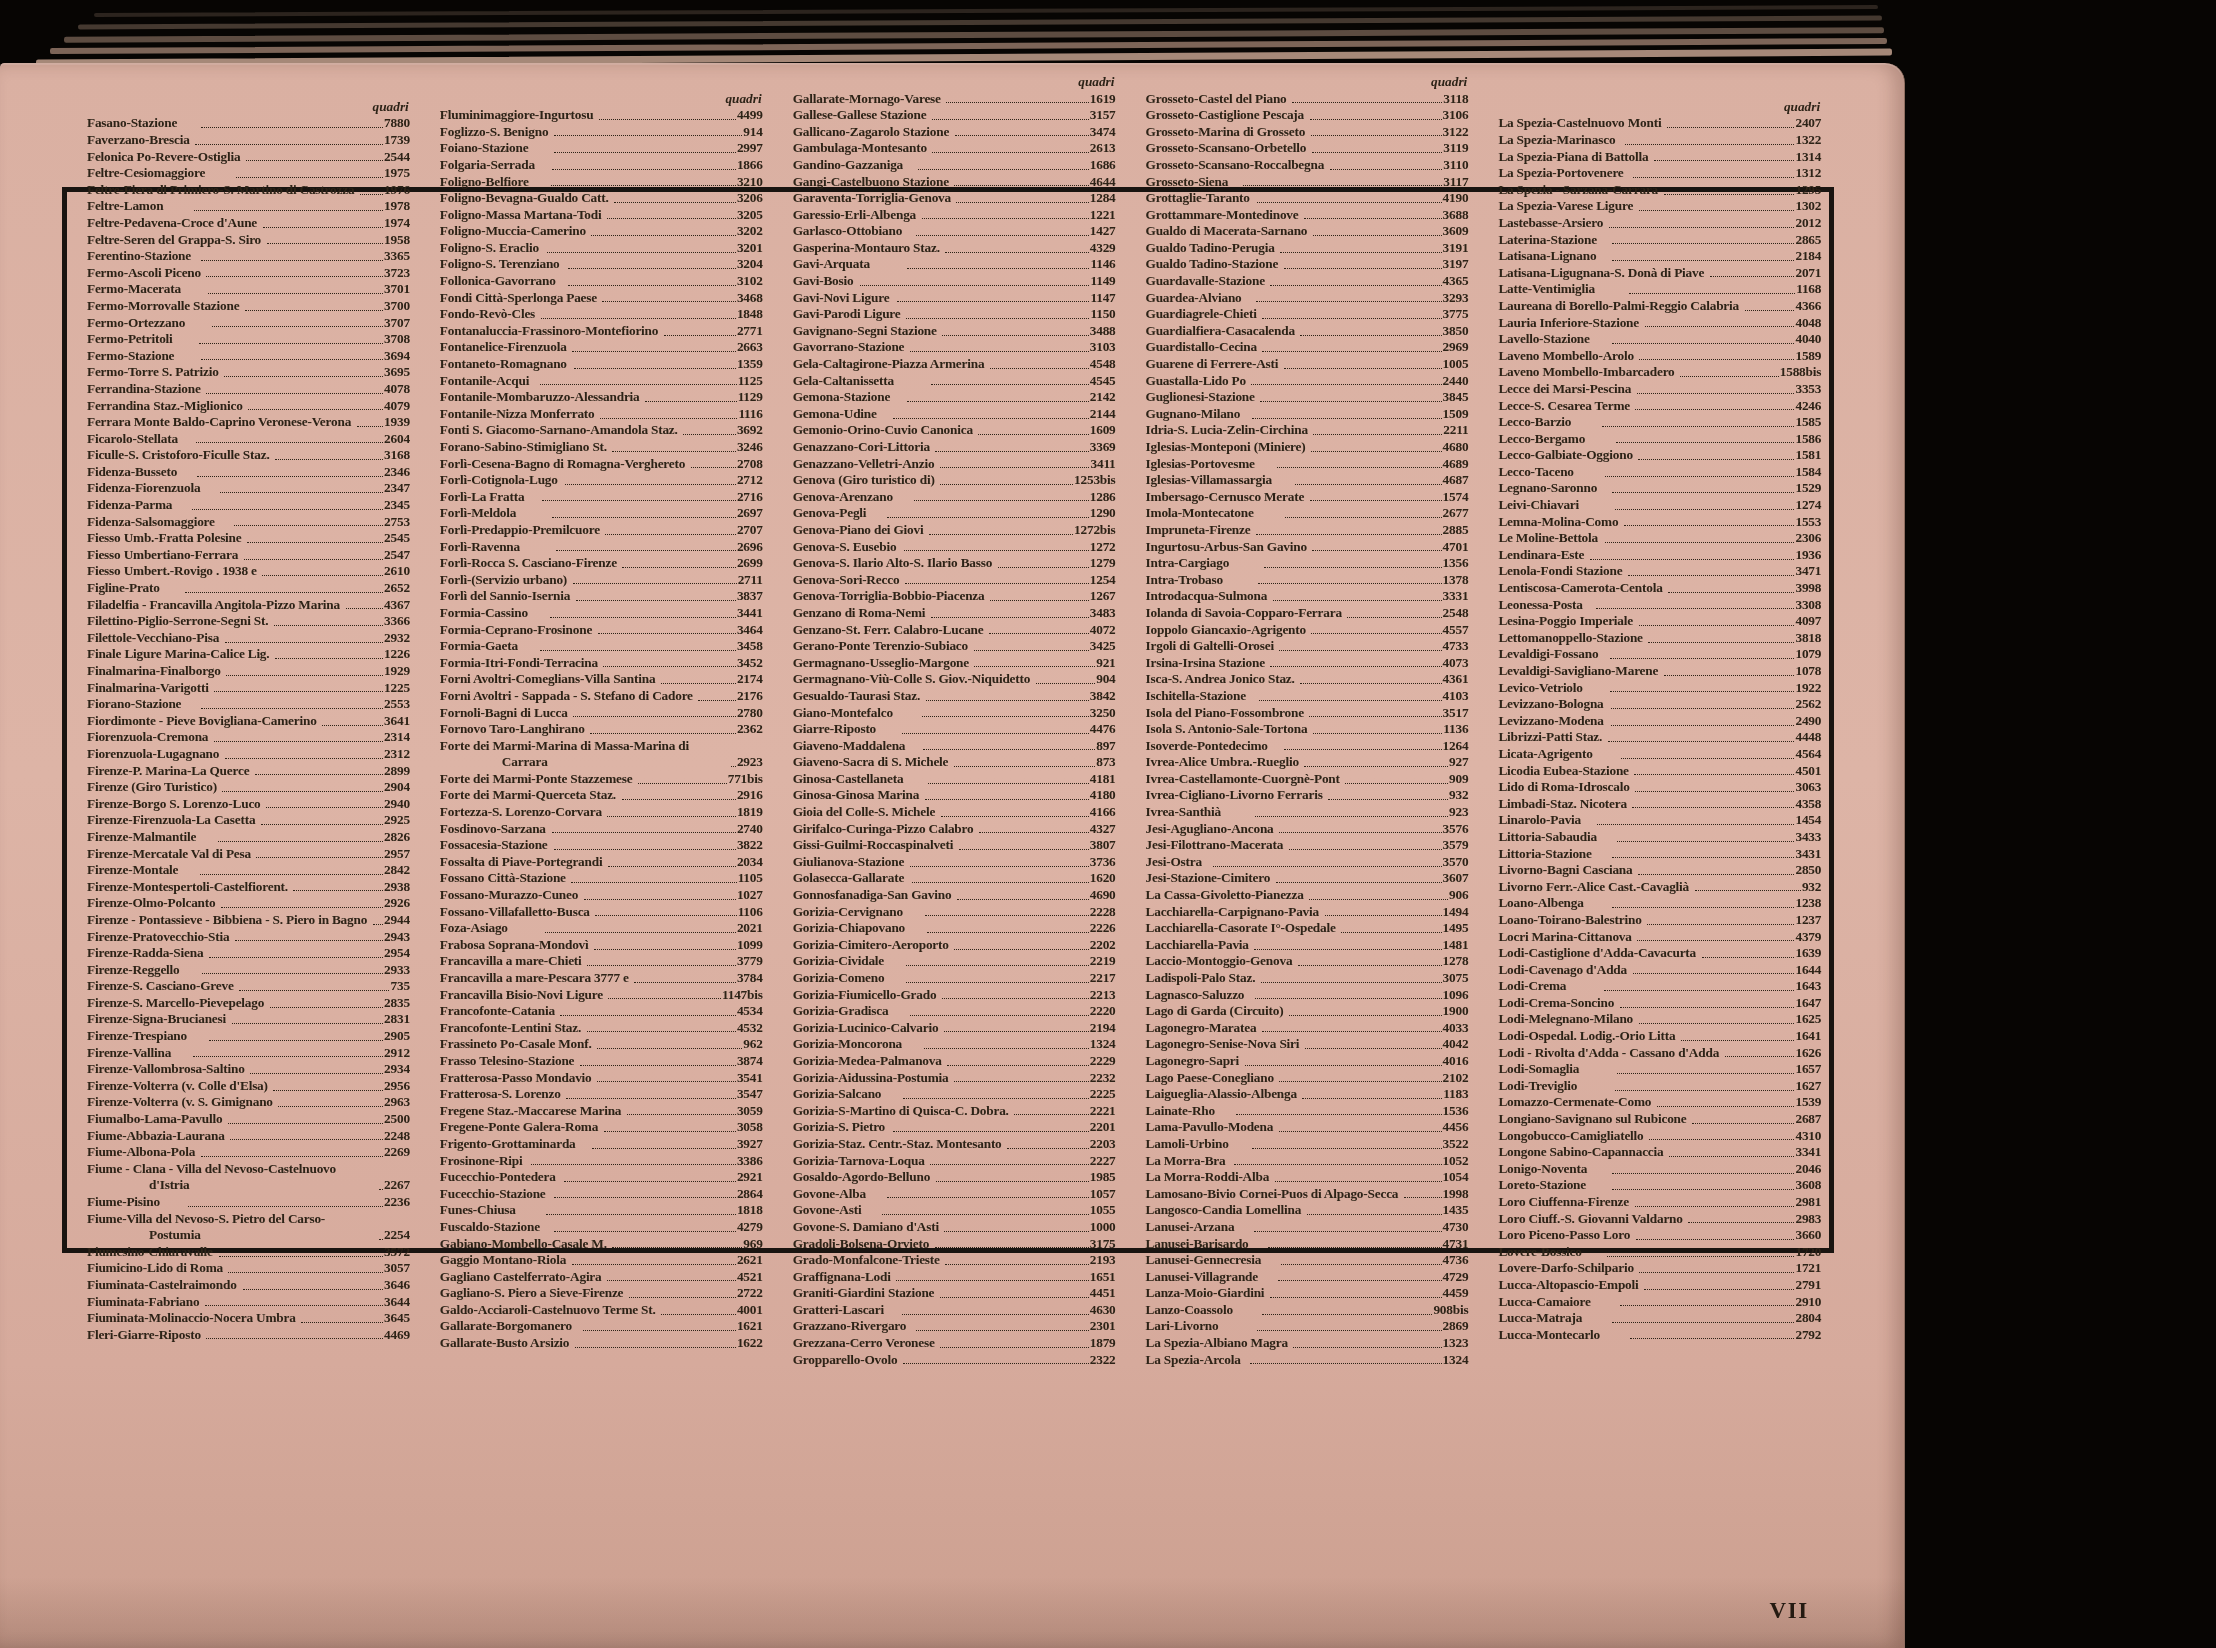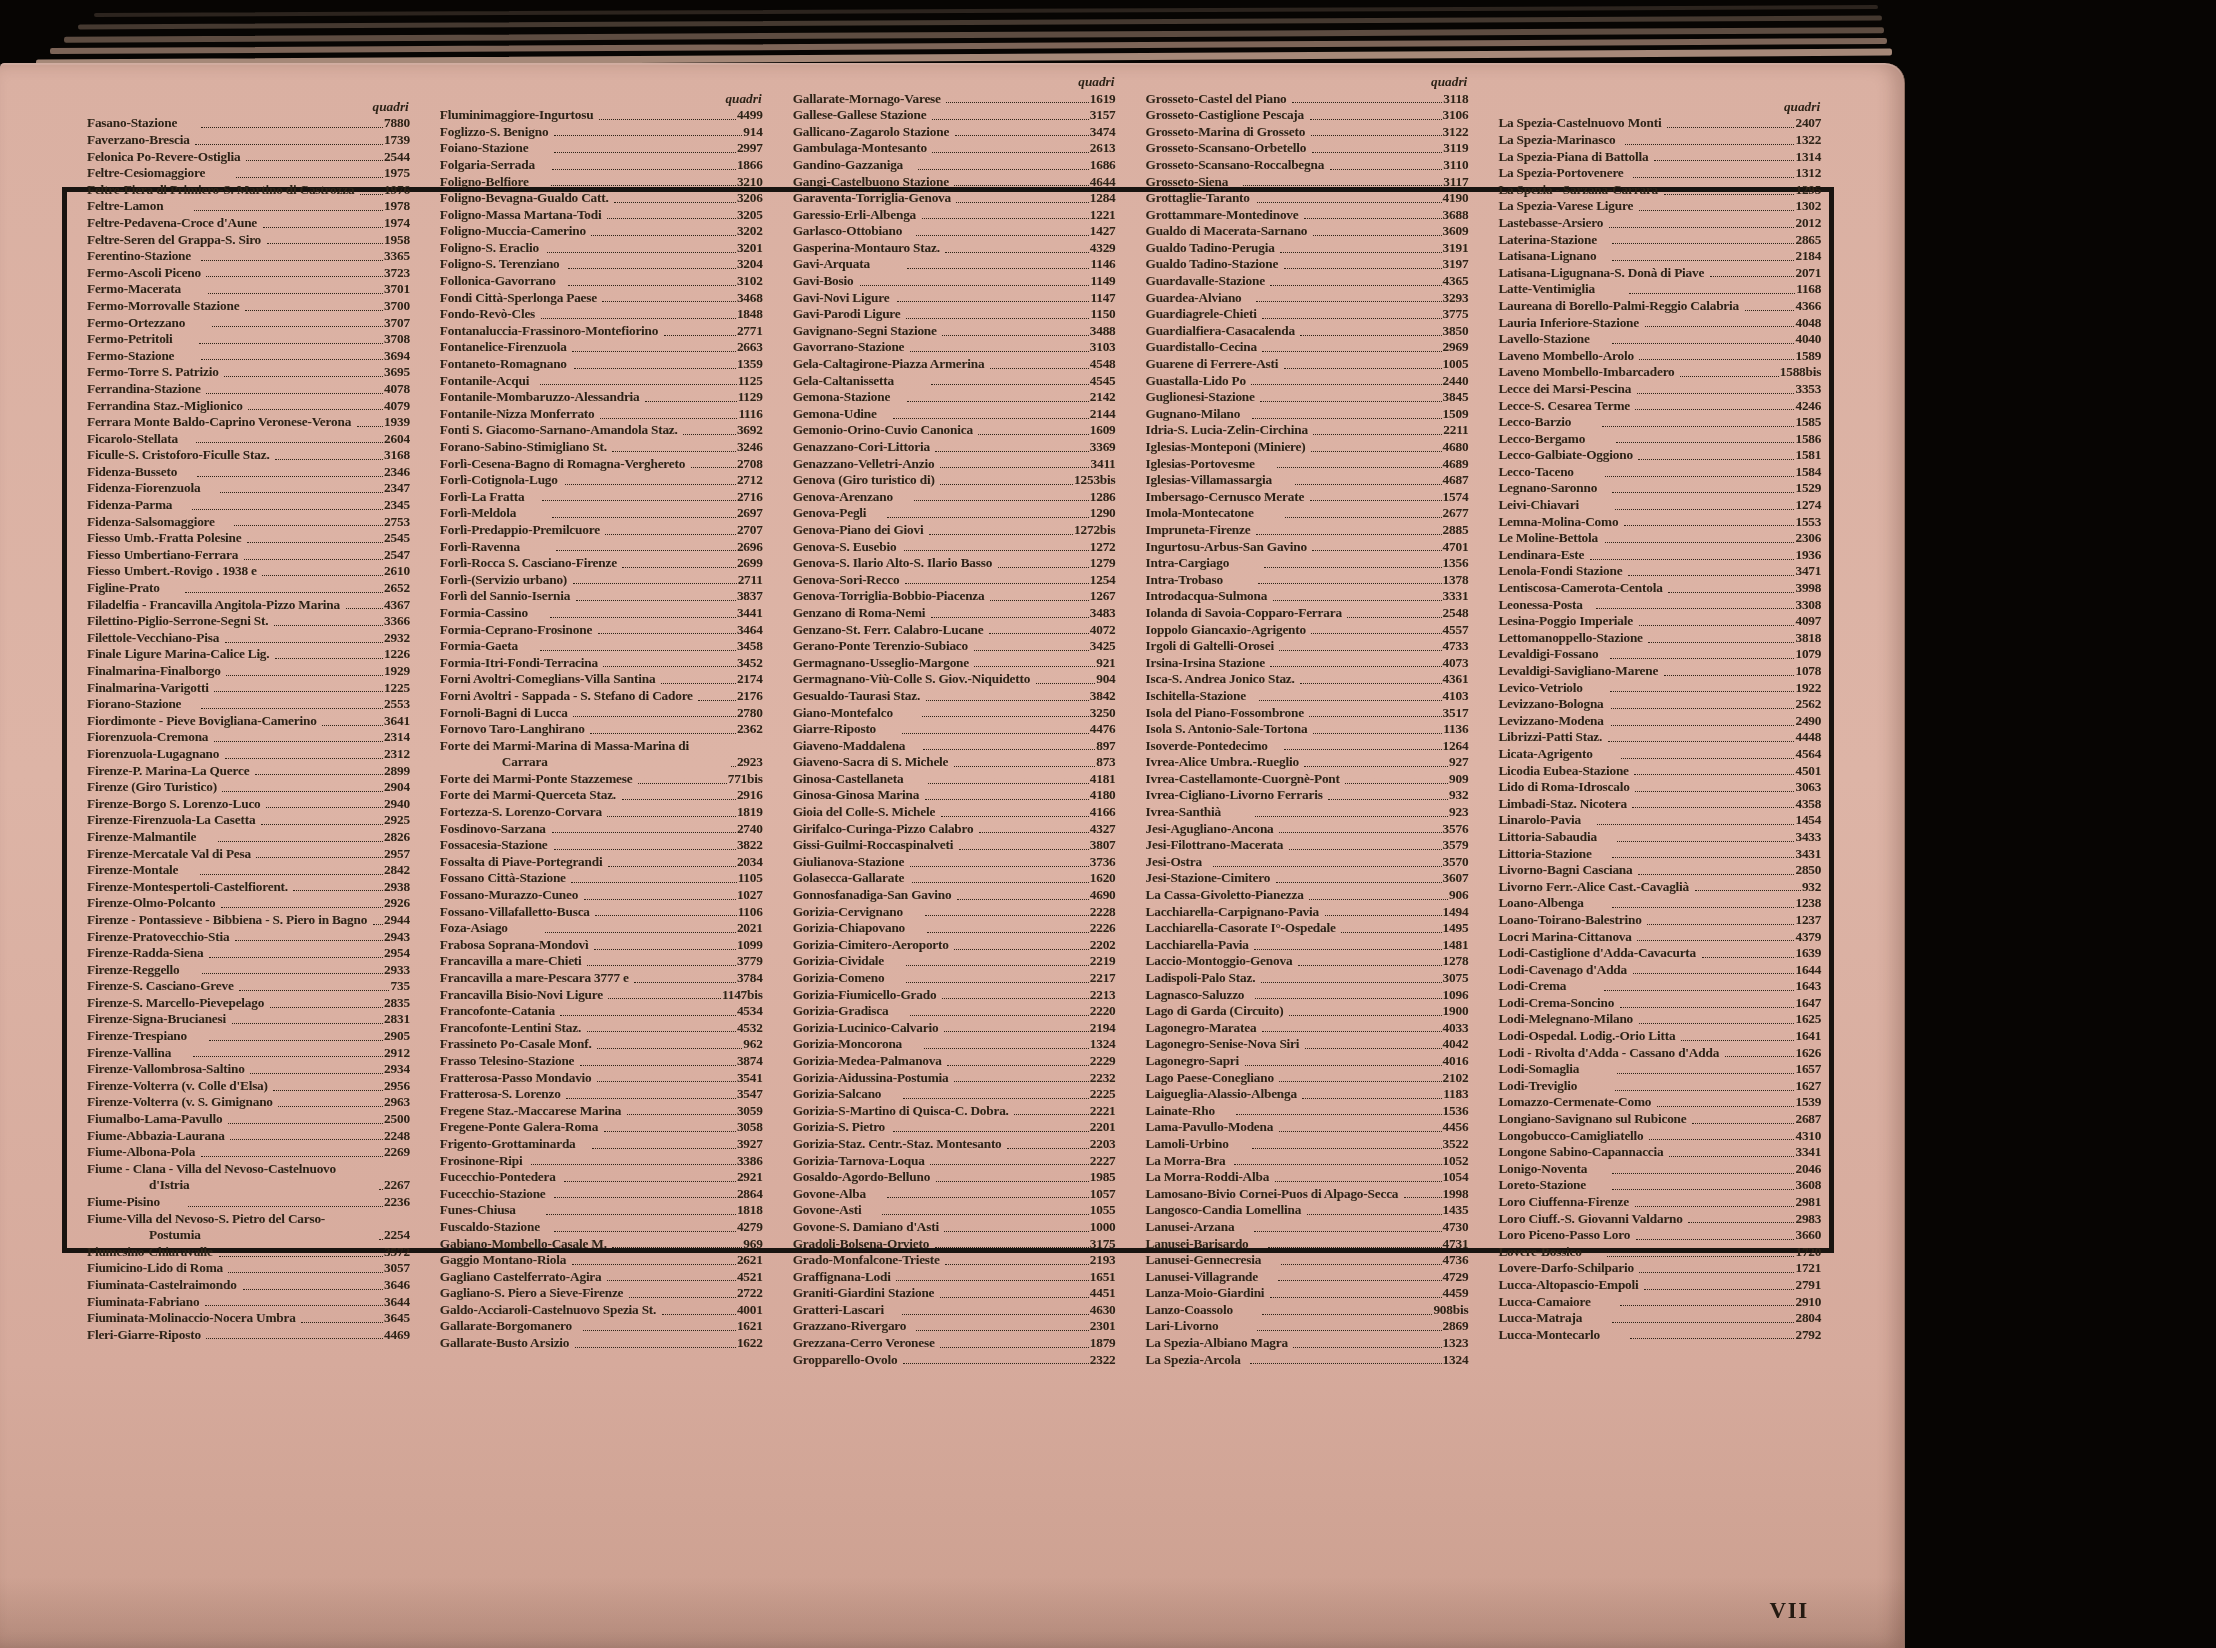--- a/index.html
+++ b/index.html
@@ -791,21 +791,21 @@
             <span class="name">Gagliano Castelferrato-Agira</span>
             <span class="lead"></span>
             <span class="num">4521</span>
           </div>
           <div class="row">
             <span class="name">Gagliano-S. Piero a Sieve-Firenze</span>
             <span class="lead"></span>
             <span class="num">2722</span>
           </div>
           <div class="row">
-            <span class="name">Galdo-Acciaroli-Castelnuovo Spezia St.</span>
+            <span class="name">Galdo-Acciaroli-Castelnuovo Terme St.</span>
             <span class="lead"></span>
             <span class="num">4001</span>
           </div>
           <div class="row">
             <span class="name">Gallarate-Borgomanero</span>
             <span class="lead"></span>
             <span class="num">1621</span>
           </div>
           <div class="row">
             <span class="name">Gallarate-Busto Arsizio</span>

